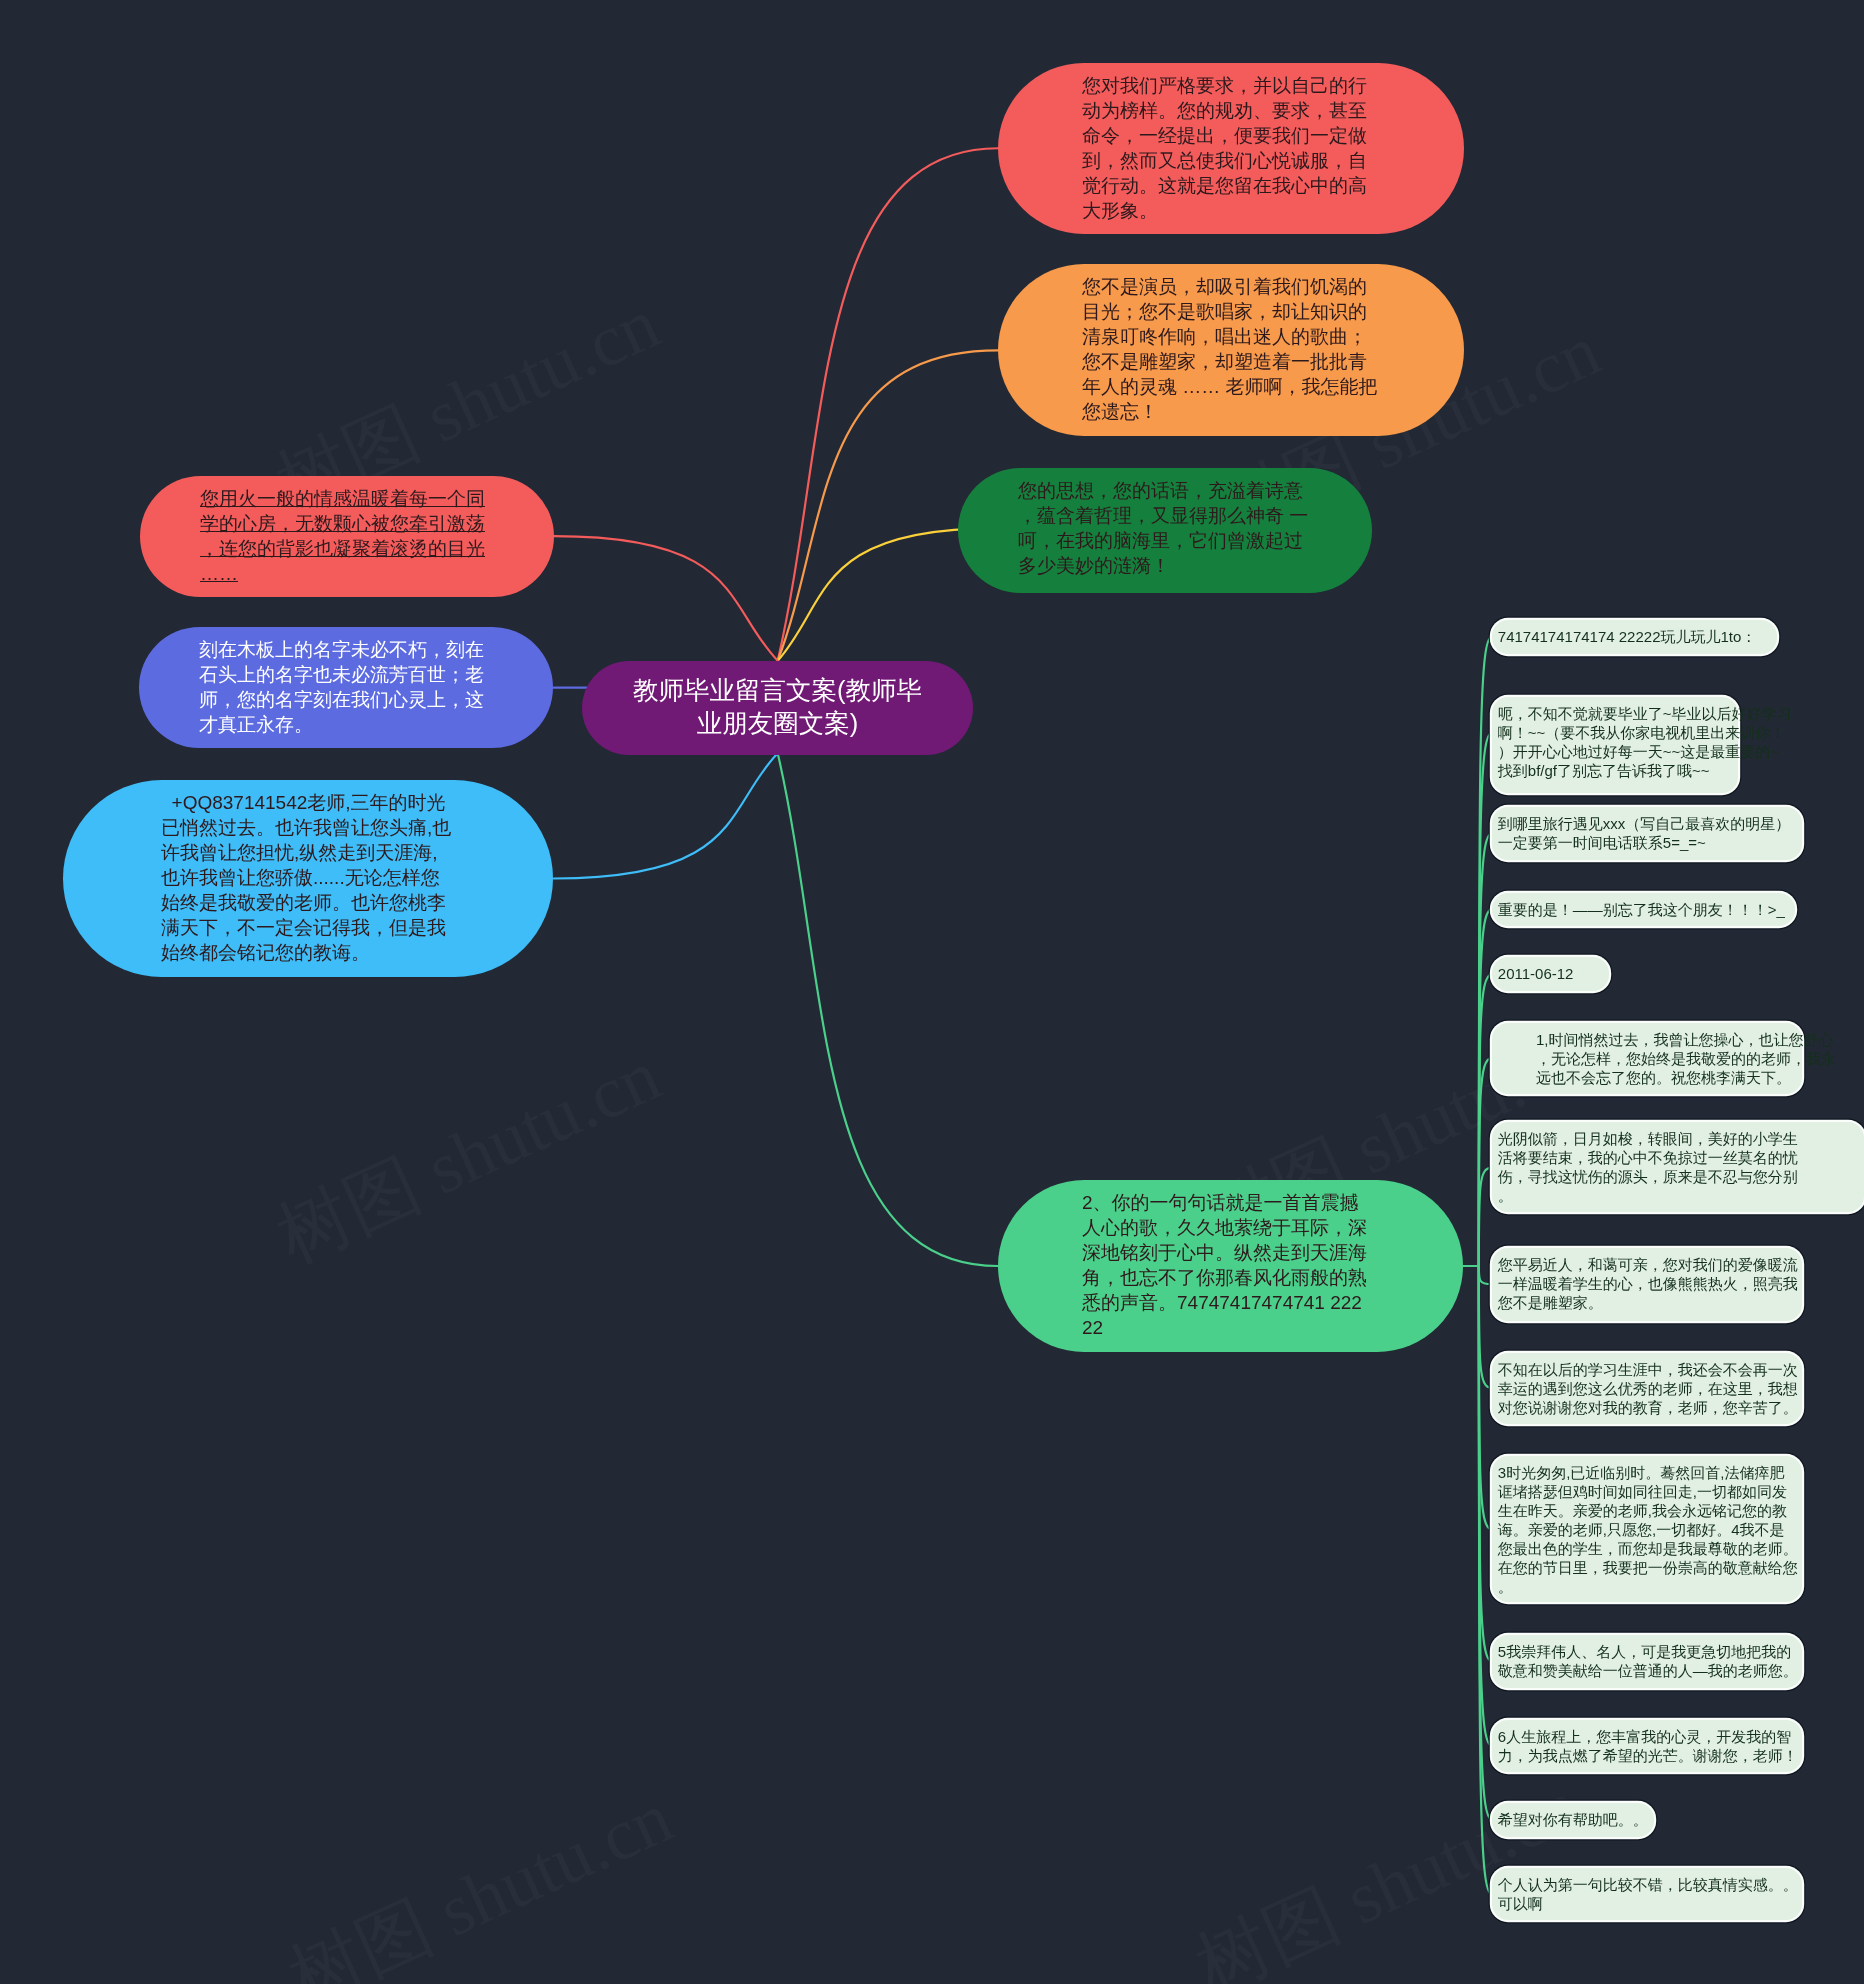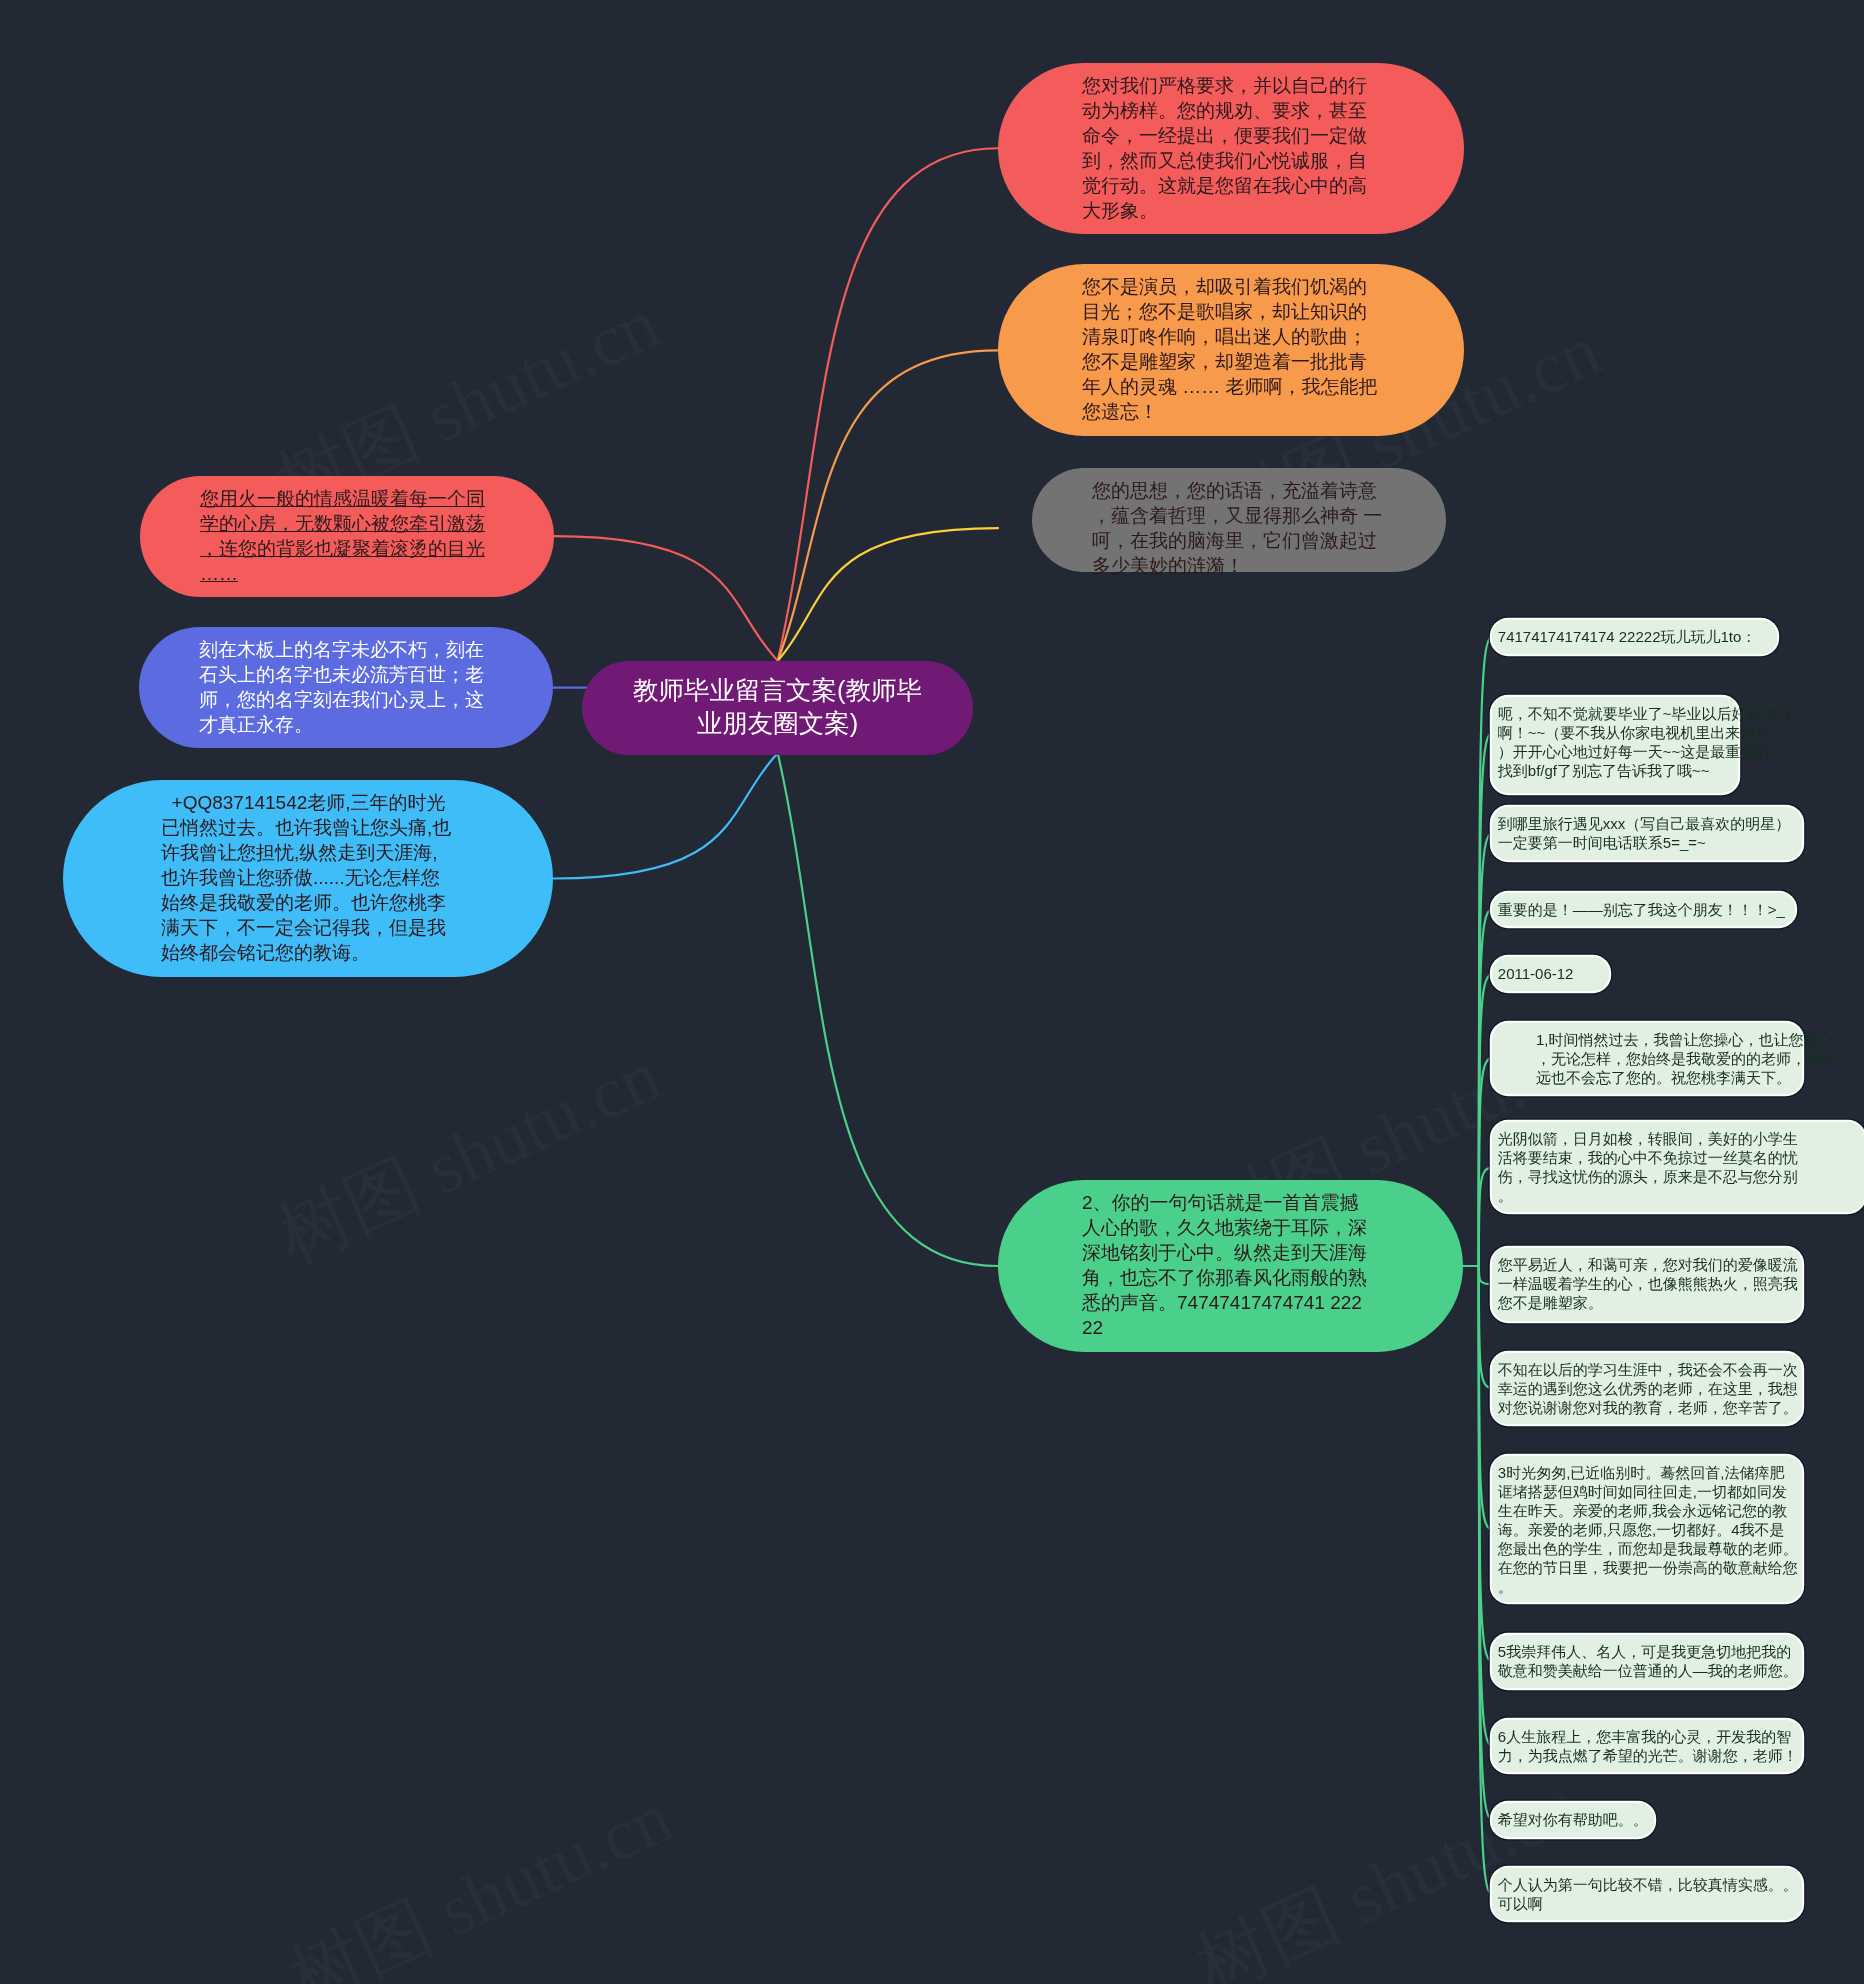--- a/index.html
+++ b/index.html
@@ -87,21 +87,21 @@
         <span class="ln">您遗忘！</span>
       </div>
       <div class="node l1" style="left: 998px; top: 63px; width: 466px; height: 171px; background: rgb(244, 92, 92); padding-left: 84px;">
         <span class="ln">您对我们严格要求，并以自己的行</span>
         <span class="ln">动为榜样。您的规劝、要求，甚至</span>
         <span class="ln">命令，一经提出，便要我们一定做</span>
         <span class="ln">到，然而又总使我们心悦诚服，自</span>
         <span class="ln">觉行动。这就是您留在我心中的高</span>
         <span class="ln">大形象。</span>
       </div>
-      <div class="node l1" style="left: 1032px; top: 468px; width: 414px; height: 104px; background: #737373; padding-left: 60px;">
+      <div class="node l1" style="left: 958px; top: 468px; width: 414px; height: 125px; background: #15803d; padding-left: 60px;">
         <span class="ln">您的思想，您的话语，充溢着诗意</span>
         <span class="ln">，蕴含着哲理，又显得那么神奇 一</span>
         <span class="ln">呵，在我的脑海里，它们曾激起过</span>
         <span class="ln">多少美妙的涟漪！</span>
       </div>
       <div class="node l1" style="left: 140px; top: 476px; width: 414px; height: 121px; background: rgb(244, 92, 92); padding-left: 60px; text-decoration: underline;">
         <span class="ln">您用火一般的情感温暖着每一个同</span>
         <span class="ln">学的心房，无数颗心被您牵引激荡</span>
         <span class="ln">，连您的背影也凝聚着滚烫的目光</span>
         <span class="ln">……</span>

